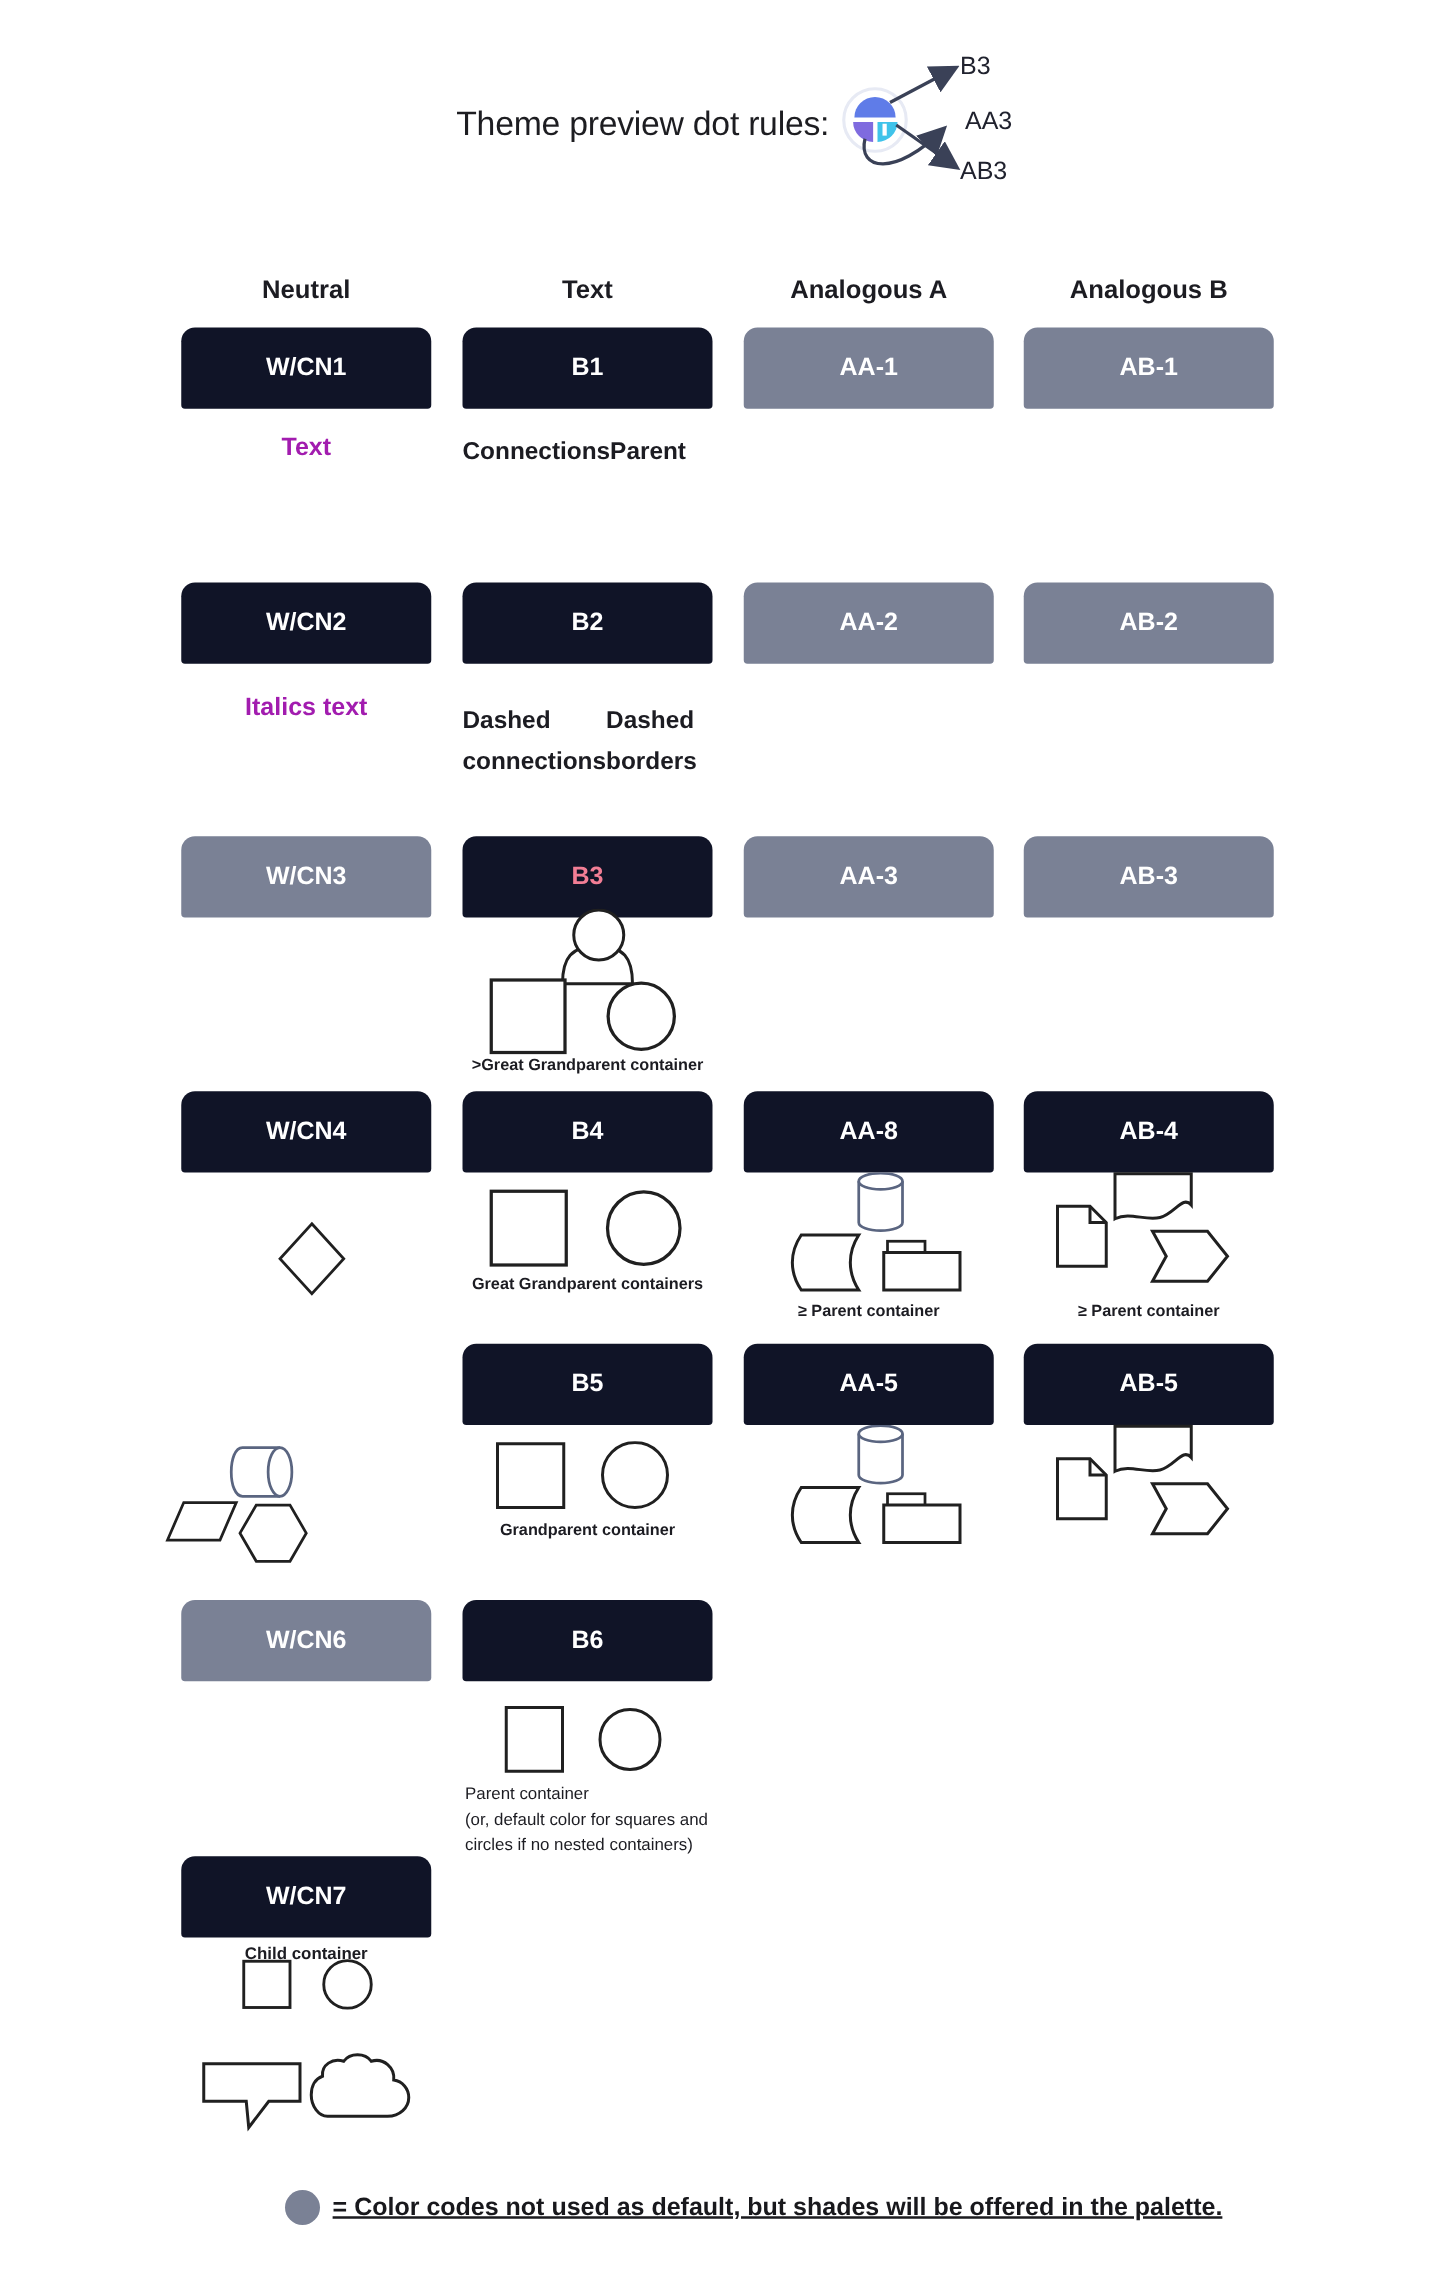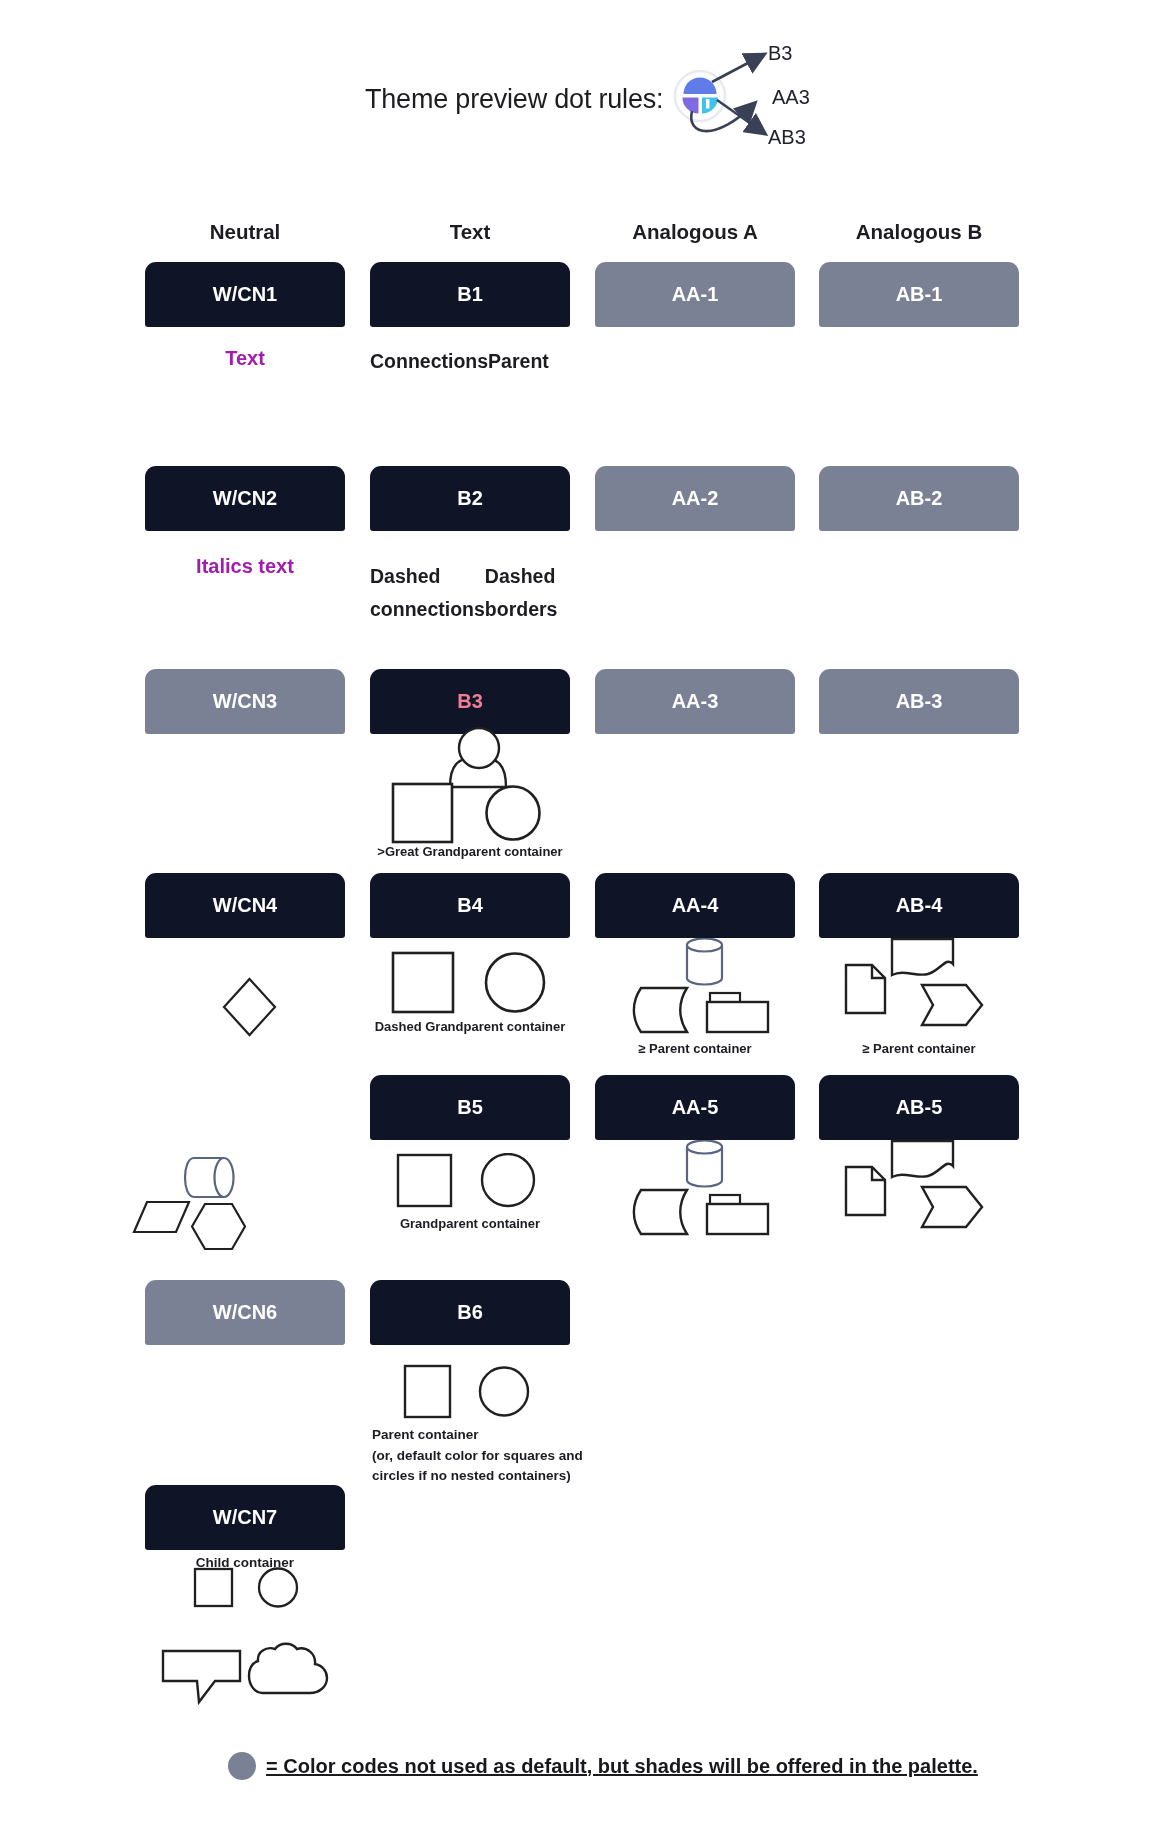--- a/index.html
+++ b/index.html
@@ -41,21 +41,21 @@
   .cap-block{
     position:absolute;width:200px;display:flex;flex-direction:row;align-items:center;
     font-size:19.5px;font-weight:700;color:#1c1c22;line-height:34px;
   }
   .cap-block .ln{width:max-content;align-self:center;}
   .cap-sm{
     position:absolute;width:200px;text-align:center;white-space:nowrap;
     font-size:13px;font-weight:700;color:#1c1c22;
   }
   .b6-caption{
-    position:absolute;font-size:13.5px;font-weight:700;color:#1c1c22;
+    position:absolute;font-size:13.5px;font-weight:400;color:#1c1c22;
     line-height:20.5px;white-space:nowrap;
   }
   .shape-svg{position:absolute;}
 
   .legend{
     position:absolute;left:0;top:1752px;width:100%;
     display:flex;align-items:center;justify-content:center;gap:10px;
     padding-left:42px;box-sizing:border-box;text-decoration:underline;
   }
   .legend-dot{width:28px;height:28px;border-radius:50%;background:var(--gray,#7A8195);flex:0 0 auto;}
@@ -120,32 +120,32 @@
   <svg class="shape-svg" style="left:388px;top:727px;" width="160" height="122" viewBox="0 0 160 122">
     <path d="M 62 60 C 62 39 69 30 90 30 C 111 30 118 39 118 60 Z" fill="#ffffff" stroke="#202020" stroke-width="2.4"></path>
     <circle cx="91" cy="21" r="20" fill="#ffffff" stroke="#202020" stroke-width="2.4"></circle>
     <rect x="5" y="57" width="59" height="58" fill="#ffffff" stroke="#202020" stroke-width="2.6"></rect>
     <circle cx="125" cy="86" r="26.5" fill="#ffffff" stroke="#202020" stroke-width="2.6"></circle>
   </svg>
   <div class="cap-sm c2" style="top:844px;">&gt;Great Grandparent container</div>
 
   <div class="swatch dark c1 r4">W/CN4</div>
   <div class="swatch dark c2 r4">B4</div>
-  <div class="swatch dark c3 r4">AA-4</div>
+  <div class="swatch dark c3 r4">AA-8</div>
   <div class="swatch dark c4 r4">AB-4</div>
 
   <svg class="shape-svg" style="left:222px;top:977px;" width="55" height="60" viewBox="0 0 55 60">
     <polygon points="27.5,2 53,30 27.5,58 2,30" fill="#ffffff" stroke="#202020" stroke-width="2.2"></polygon>
   </svg>
 
   <svg class="shape-svg" style="left:391px;top:951px;" width="180" height="64" viewBox="0 0 180 64">
     <rect x="2" y="2" width="60" height="59" fill="#ffffff" stroke="#202020" stroke-width="2.6"></rect>
     <circle cx="124" cy="31.5" r="29" fill="#ffffff" stroke="#202020" stroke-width="2.6"></circle>
   </svg>
-  <div class="cap-sm c2" style="top:1019px;">Dashed Grandparent container</div>
+  <div class="cap-sm c2" style="top:1019px;">Great Grandparent containers</div>
 
   <svg class="shape-svg" style="left:625px;top:938px;" width="150" height="96" viewBox="0 0 150 96">
     <path d="M 62 7 L 62 40 A 17.5 6.5 0 0 0 97 40 L 97 7" fill="none" stroke="#5A6580" stroke-width="2.2"></path>
     <ellipse cx="79.5" cy="7" rx="17.5" ry="6.5" fill="#ffffff" stroke="#5A6580" stroke-width="2.2"></ellipse>
     <path d="M 62 50 H 16 C 6.5 64 6.5 80 16 94 H 62 C 53 80 53 64 62 50 Z" fill="#ffffff" stroke="#202020" stroke-width="2.4"></path>
     <rect x="85" y="55" width="30" height="11" fill="#ffffff" stroke="#202020" stroke-width="2.2"></rect>
     <rect x="82" y="64" width="61" height="30" fill="#ffffff" stroke="#202020" stroke-width="2.4"></rect>
   </svg>
   <div class="cap-sm c3" style="top:1041px;">≥ Parent container</div>
 

